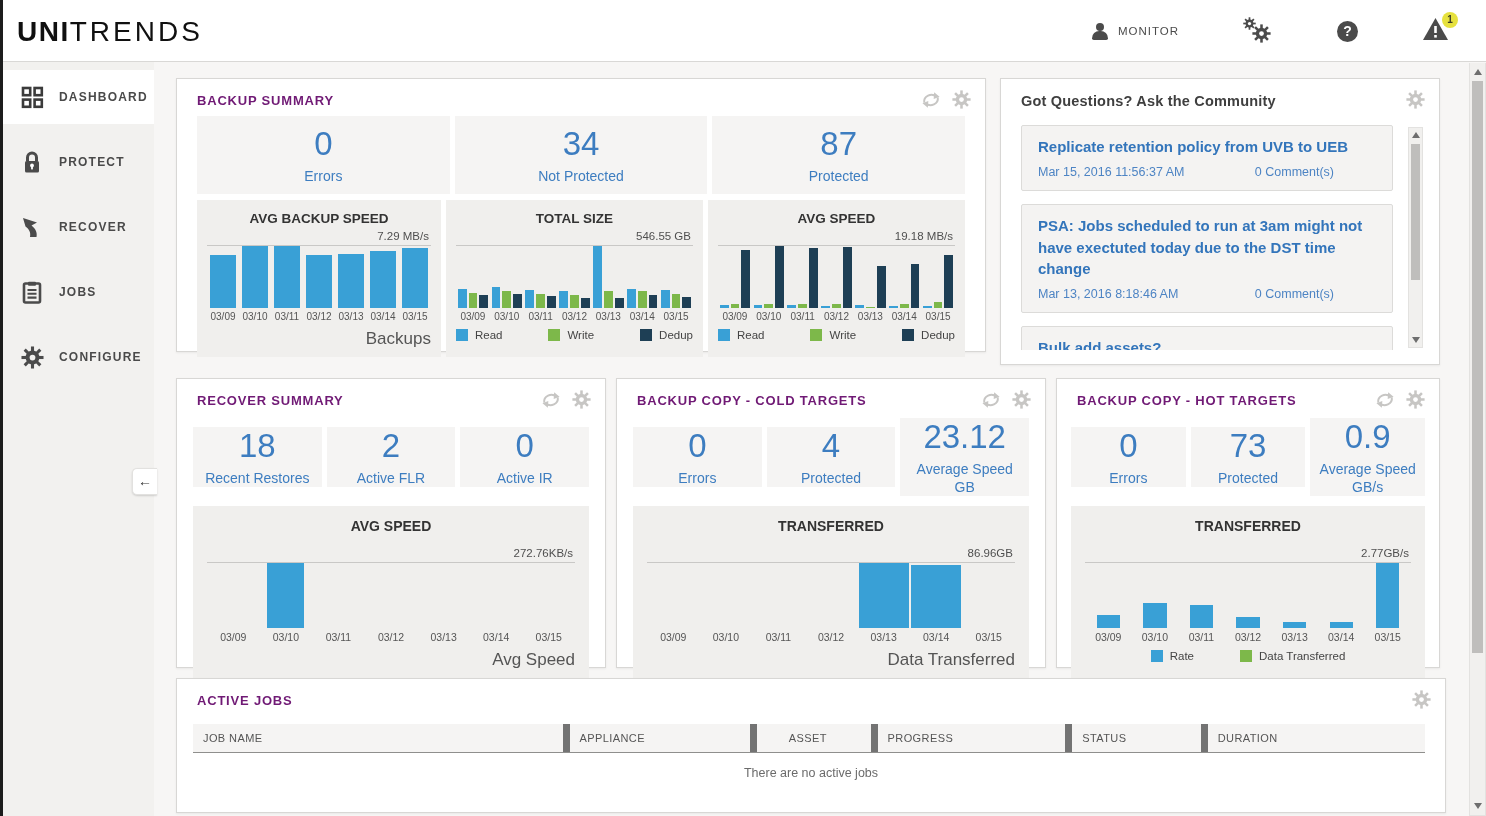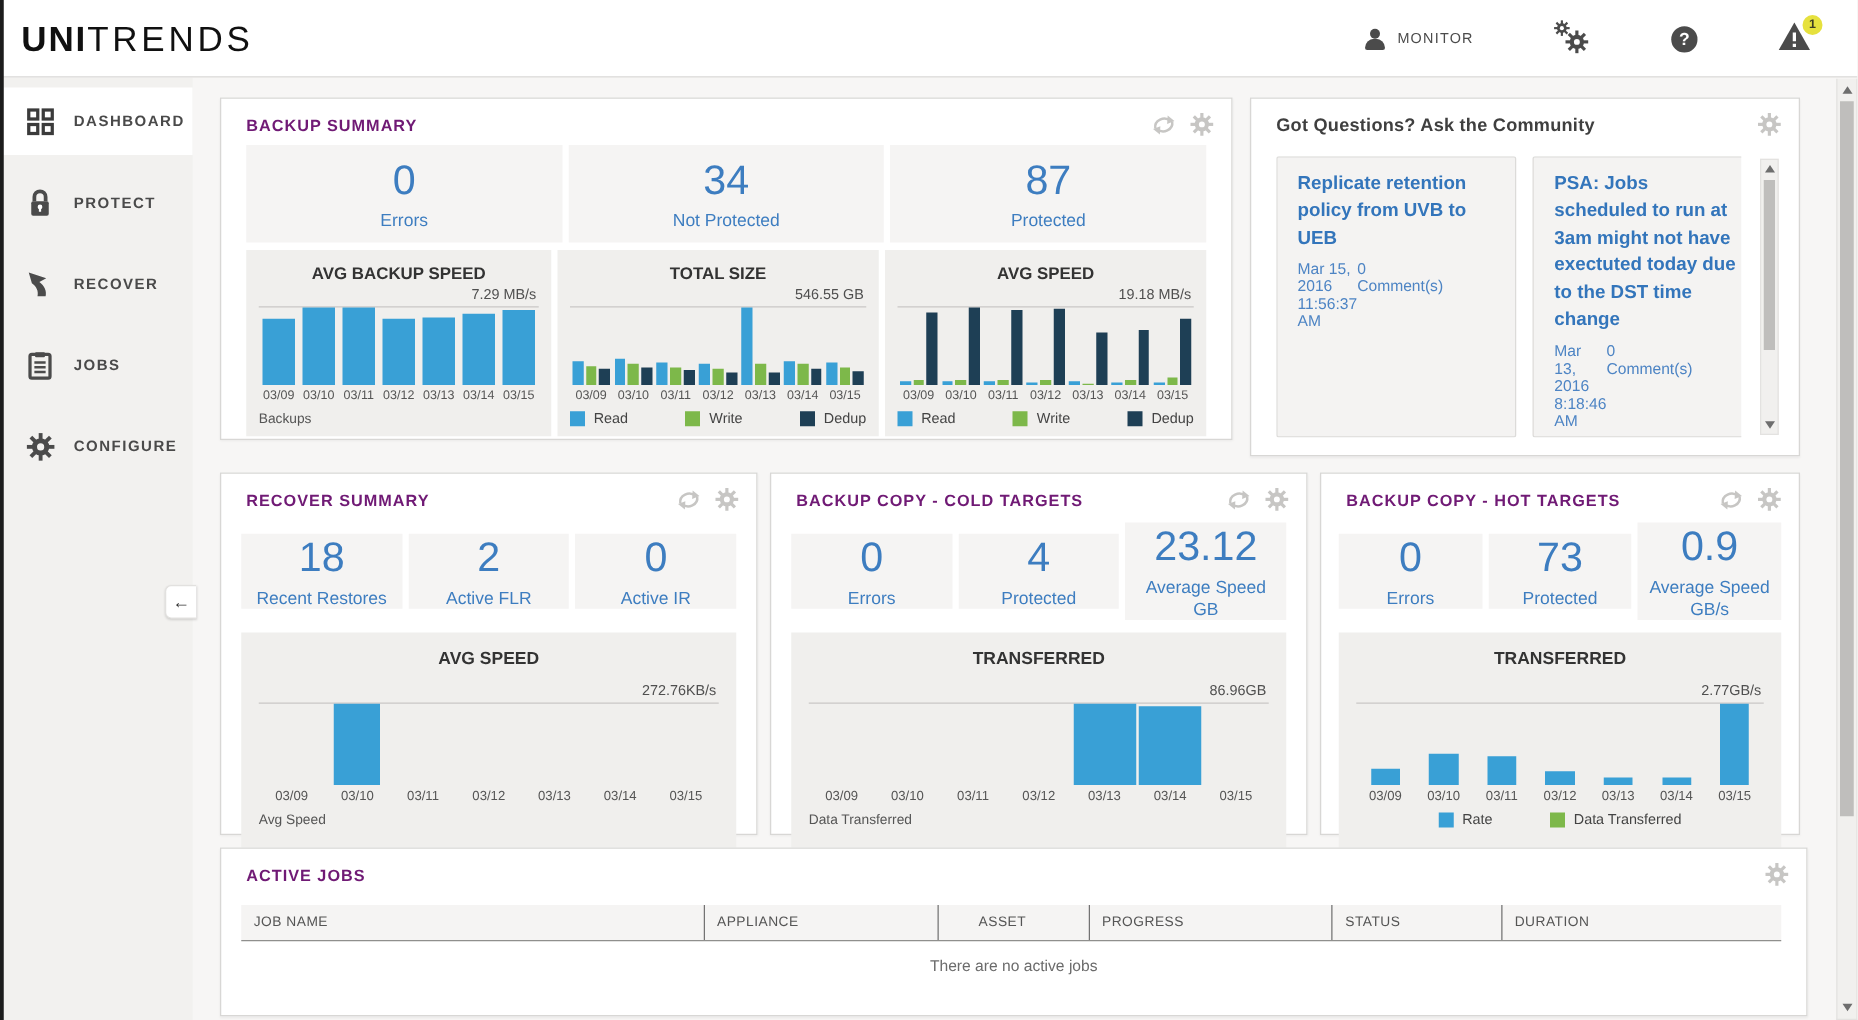--- a/index.html
+++ b/index.html
@@ -54,51 +54,51 @@
   
   .charts-row { display:flex; gap:5px; padding:0 20px; margin-top:6px; }
   .chart-box { flex:1; background:#f0efed; padding:6px 10px 8px 10px; }
   .c-title { text-align:center; font-weight:bold; font-size:13.5px; color:#333; padding:5px 0 1px; }
   .c-max { text-align:right; font-size:11.5px; color:#4f4f4f; padding:3px 2px 3px; }
   .c-area { display:flex; align-items:flex-end; border-top:1px solid #c9c8c6; height:63px; }
   .c-col { flex:1; display:flex; align-items:flex-end; justify-content:center; gap:2px; height:100%; }
   .c-bar { background:#39a0d6; }
   .s1 .c-bar { width:82%; } .s2 .c-bar { width:42%; } .s3 .c-bar { width:26%; }
   .c-xrow { display:flex; } .c-tick { flex:1; text-align:center; font-size:10px; color:#555; padding-top:3px; white-space:nowrap; }
-  .c-xlabel { text-align:left; font-size:11px; color:#555; padding-top:7px; }
+  .c-xlabel { text-align:right; font-size:17px; color:#555; padding-top:7px; }
   .c-legend { display:flex; justify-content:center; gap:46px; padding-top:7px; }
   .c-leg { display:flex; align-items:center; gap:7px; font-size:11.5px; color:#444; }
   .c-swatch { width:12px; height:12px; }
   
   .big-chart { margin:8px 16px 0 16px; background:#f0efed; padding:8px 14px; height:178px; }
   .big-chart .c-title { font-size:14px; padding-top:4px; }
   .big-chart .c-max { padding-top:12px; }
   .big-chart .c-area { height:66px; }
   .big-chart .c-tick { font-size:10.5px; }
   .cb-recover_avg_speed .c-bar { width:70%; }
   .cb-cold_transferred .c-bar { width:95%; }
   .cb-hot_transferred .c-bar { width:50%; }
   
-  .posts-wrap { position:absolute; left:20px; right:46px; top:46px; bottom:14px; display:flex; flex-direction:row; gap:13px; overflow:hidden; }
+  .posts-wrap { position:absolute; left:20px; right:46px; top:46px; bottom:14px; display:flex; flex-direction:column; gap:13px; overflow:hidden; }
   .post-card { background:#f4f3f2; border:1px solid #dcdbd9; border-radius:2px; padding:10px 16px 11px; cursor:pointer; }
   .post-title { color:#3375bb; font-weight:bold; font-size:15px; line-height:1.45; }
   .post-meta { display:flex; justify-content:space-between; margin-top:7px; }
   .post-date { font-size:12.5px; color:#4d84c4; }
   .post-comments { font-size:12.5px; color:#4d84c4; padding-right:42px; }
   
   .vscroll { position:absolute; background:#f1f0ee; border:1px solid #e3e2e0; }
   .vs-arrow { position:absolute; left:0; width:100%; height:14px; display:flex; align-items:center; justify-content:center; cursor:pointer; }
   .tri-up { width:0; height:0; border-left:4px solid transparent; border-right:4px solid transparent; border-bottom:6px solid #6e6e6e; }
   .tri-down { width:0; height:0; border-left:4px solid transparent; border-right:4px solid transparent; border-top:6px solid #6e6e6e; }
   .vs-thumb { position:absolute; left:2px; right:2px; background:#bfbebc; cursor:grab; }
   .comm-scroll { right:16px; top:48px; bottom:16px; width:15px; }
   .main-scroll { right:0; top:63px; bottom:0; width:17px; border-top:none; z-index:8; }
   
   .jobs-table { margin:10px 20px 0 16px; border-bottom:1px solid #8f8f8d; display:flex; }
-  .jt-cell { background:#f5f4f3; font-size:11px; color:#555; letter-spacing:0.4px; padding:8px 10px; border-left:1px solid #737373; white-space:nowrap; cursor:pointer; }
+  .jt-cell { background:#f5f4f3; font-size:11px; color:#555; letter-spacing:0.4px; padding:8px 10px; border-left:7px solid #737373; white-space:nowrap; cursor:pointer; }
   .jt-cell:first-child { border-left:none; }
   .jobs-empty { text-align:center; font-size:12.5px; color:#6b6b6b; margin-top:13px; }
 </style>
 </head>
 <body>
 
 <div class="content-bg"></div>
 <div class="left-edge"></div>
 
 <div class="topbar">

